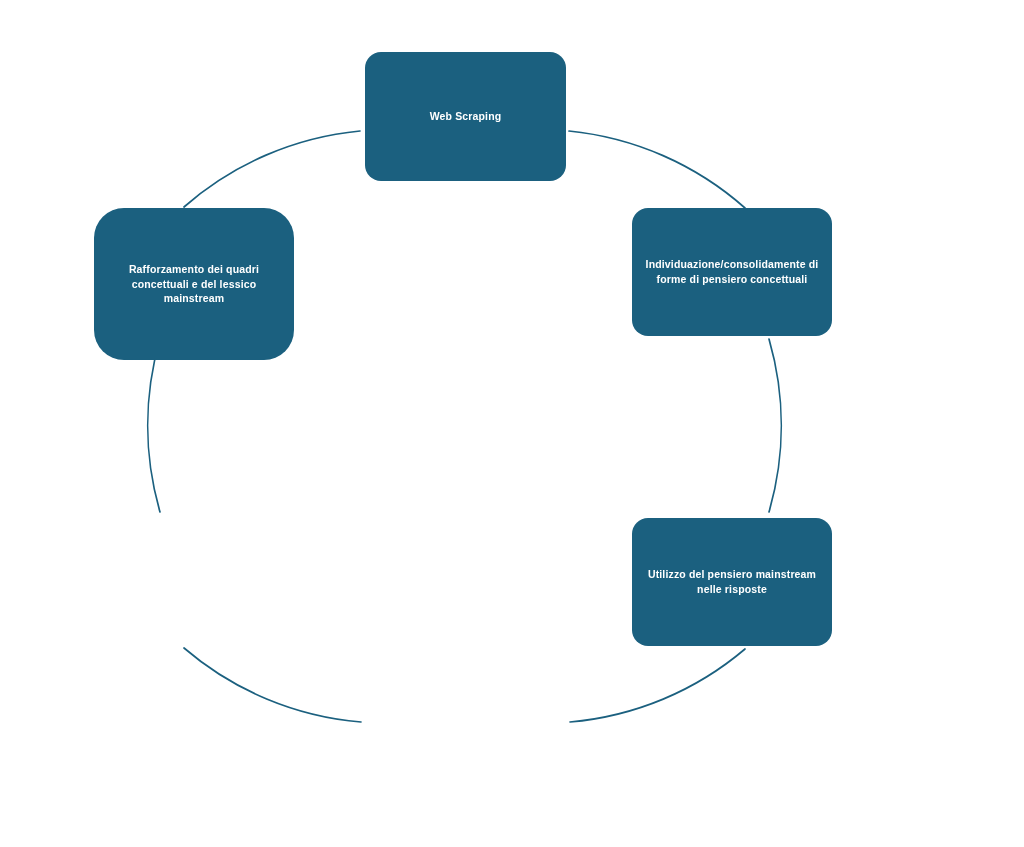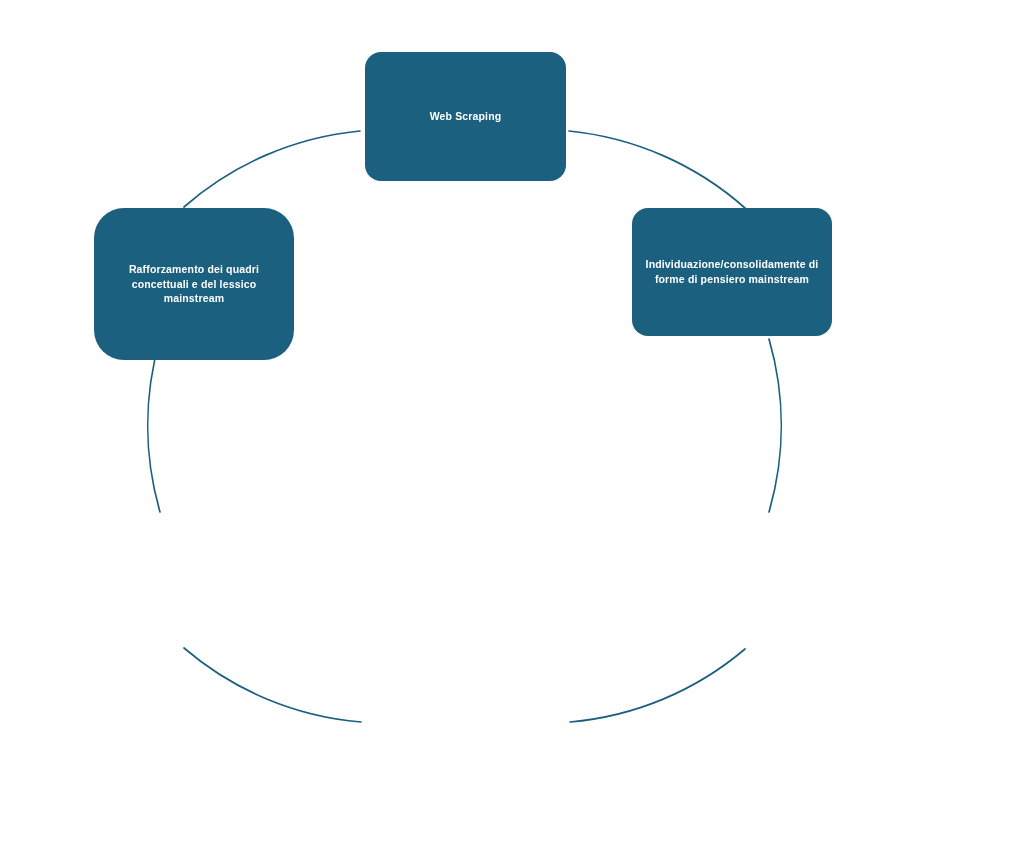--- a/index.html
+++ b/index.html
@@ -71,23 +71,27 @@
       <path d="M 184 207 A 312 312 0 0 1 360 131"></path>
     </g>
   </svg>
 
   <div class="node" id="node-0" style="background: rgb(27, 96, 127);">
     <span class="node-label">Web Scraping</span>
   </div>
 
   <div class="node" id="node-1" style="background: rgb(27, 96, 127);">
     <span class="node-label">Individuazione/consolidamente di
-forme di pensiero mainstream</span>
+forme di pensiero concettuali</span>
   </div>
 
+  <div class="node" id="node-2" style="background: rgb(27, 96, 127);">
+    <span class="node-label">Utilizzo del pensiero mainstream
+nelle risposte</span>
+  </div>
 
 
 
   <div class="node" id="node-5" style="background: rgb(27, 96, 127);">
     <span class="node-label">Rafforzamento dei quadri
 concettuali e del lessico
 mainstream</span>
   </div>
 
 </div>

